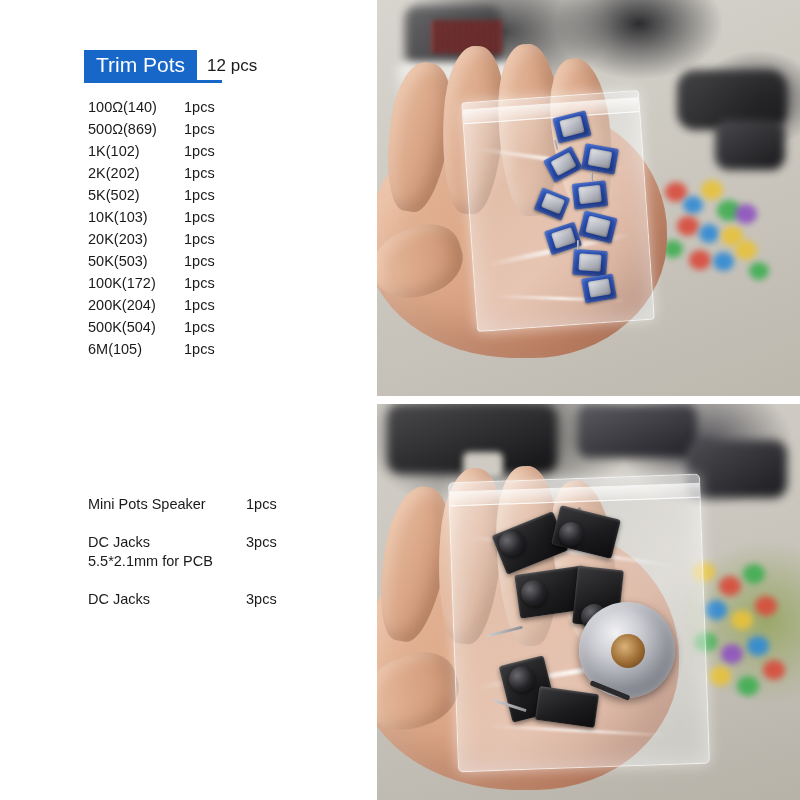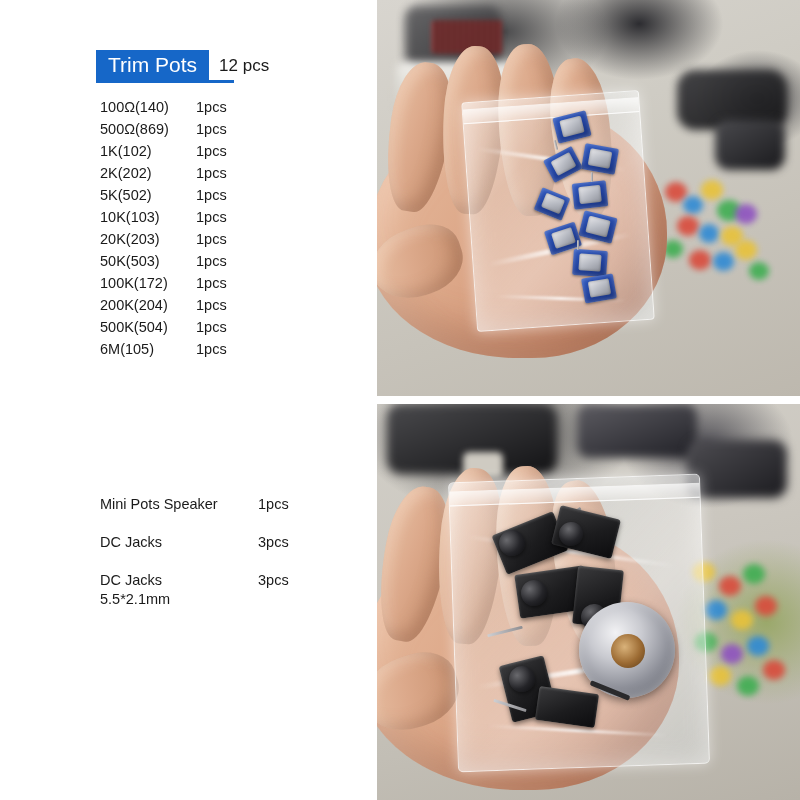--- a/index.html
+++ b/index.html
@@ -26,21 +26,21 @@
   .left-col {
     position: absolute;
     left: 0;
     top: 0;
     width: 370px;
     height: 800px;
   }
 
   .section {
     position: absolute;
-    left: 12px;
+    left: 0;
     width: 370px;
   }
   .section-trimpots { top: 50px; }
   .section-components { top: 460px; }
 
   .section-header {
     position: relative;
     height: 32px;
     display: flex;
     align-items: center;
@@ -318,28 +318,28 @@
             <span class="cp-name">Mini Pots Speaker</span>
             <span class="cp-qty">1pcs</span>
           </div>
         </div>
 
         <div class="cp-item">
           <div class="cp-line1">
             <span class="cp-name">DC Jacks</span>
             <span class="cp-qty">3pcs</span>
           </div>
+          <div class="cp-line2">5.5*2.1mm for PCB</div>
         </div>
 
         <div class="cp-item">
           <div class="cp-line1">
             <span class="cp-name">DC Jacks</span>
             <span class="cp-qty">3pcs</span>
           </div>
-          <div class="cp-line2">5.5*2.1mm</div>
         </div>
       </div>
     </div>
 
   </div>
 
   <div class="photo photo-top">
     <div class="photo-inner">
       <div class="bg1"></div>
 

